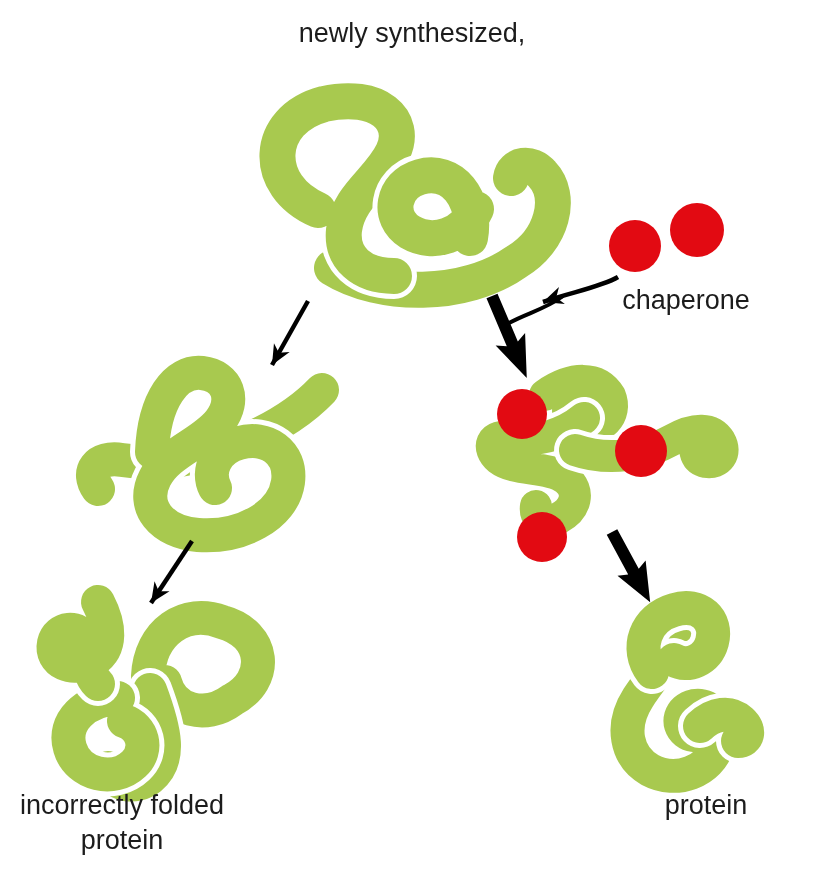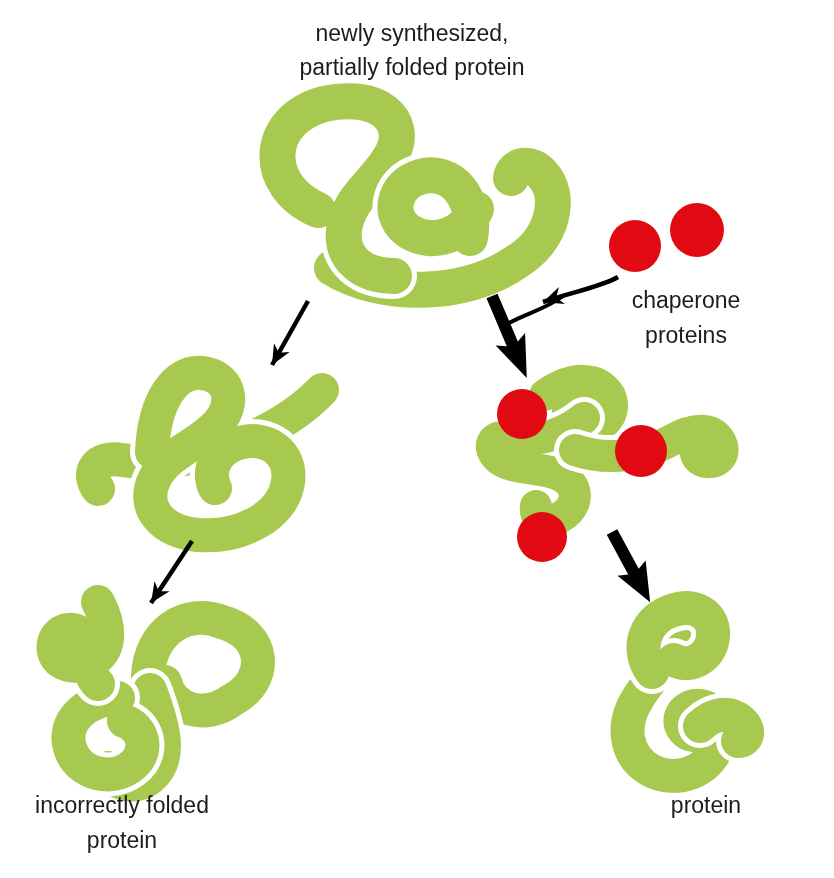--- a/index.html
+++ b/index.html
@@ -9,21 +9,21 @@
     width: 834px;
     height: 878px;
     background: #ffffff;
     overflow: hidden;
   }
   .stage svg { position: absolute; left: 0; top: 0; }
   .label {
     position: absolute;
     transform: translateX(-50%);
     text-align: center;
-    font-size: 23px;
+    font-size: 27px;
     line-height: 34px;
     color: #1c1c1c;
     white-space: nowrap;
   }
   .label.tight { line-height: 35px; }
 </style>
 </head>
 <body>
 
 <div class="stage">
@@ -94,26 +94,24 @@
     <g transform="translate(612,532) rotate(61.5)">
       <path d="M 0 -6 L 45 -6 L 41 -16 L 80 0 L 41 16 L 45 6 L 0 6 Z" fill="#000000"></path>
     </g>
 
     <path d="M 563 296 C 546 309, 527 313, 509 323" fill="none" stroke-width="4" stroke="#000000"></path>
     <path d="M 618 277 C 601 287, 572 292, 543 302" fill="none" stroke-width="4.5" marker-end="url(#ah)" stroke="#000000"></path>
   </svg>
 
   <div class="label" style="left:412px; top:16px;">
     <div>newly synthesized,</div>
-    <div>partially folded protein</div>
   </div>
 
-  <div class="label tight" style="left:686px; top:283px;">
+  <div class="label tight" style="left:686px; top:283px;text-align:right;">
     <div>chaperone</div>
-    <div>proteins</div>
   </div>
 
   <div class="label tight" style="left:122px; top:788px;">
     <div>incorrectly folded</div>
     <div>protein</div>
   </div>
 
   <div class="label tight" style="left:706px; top:788px;">
     <div>protein</div>
   </div>

